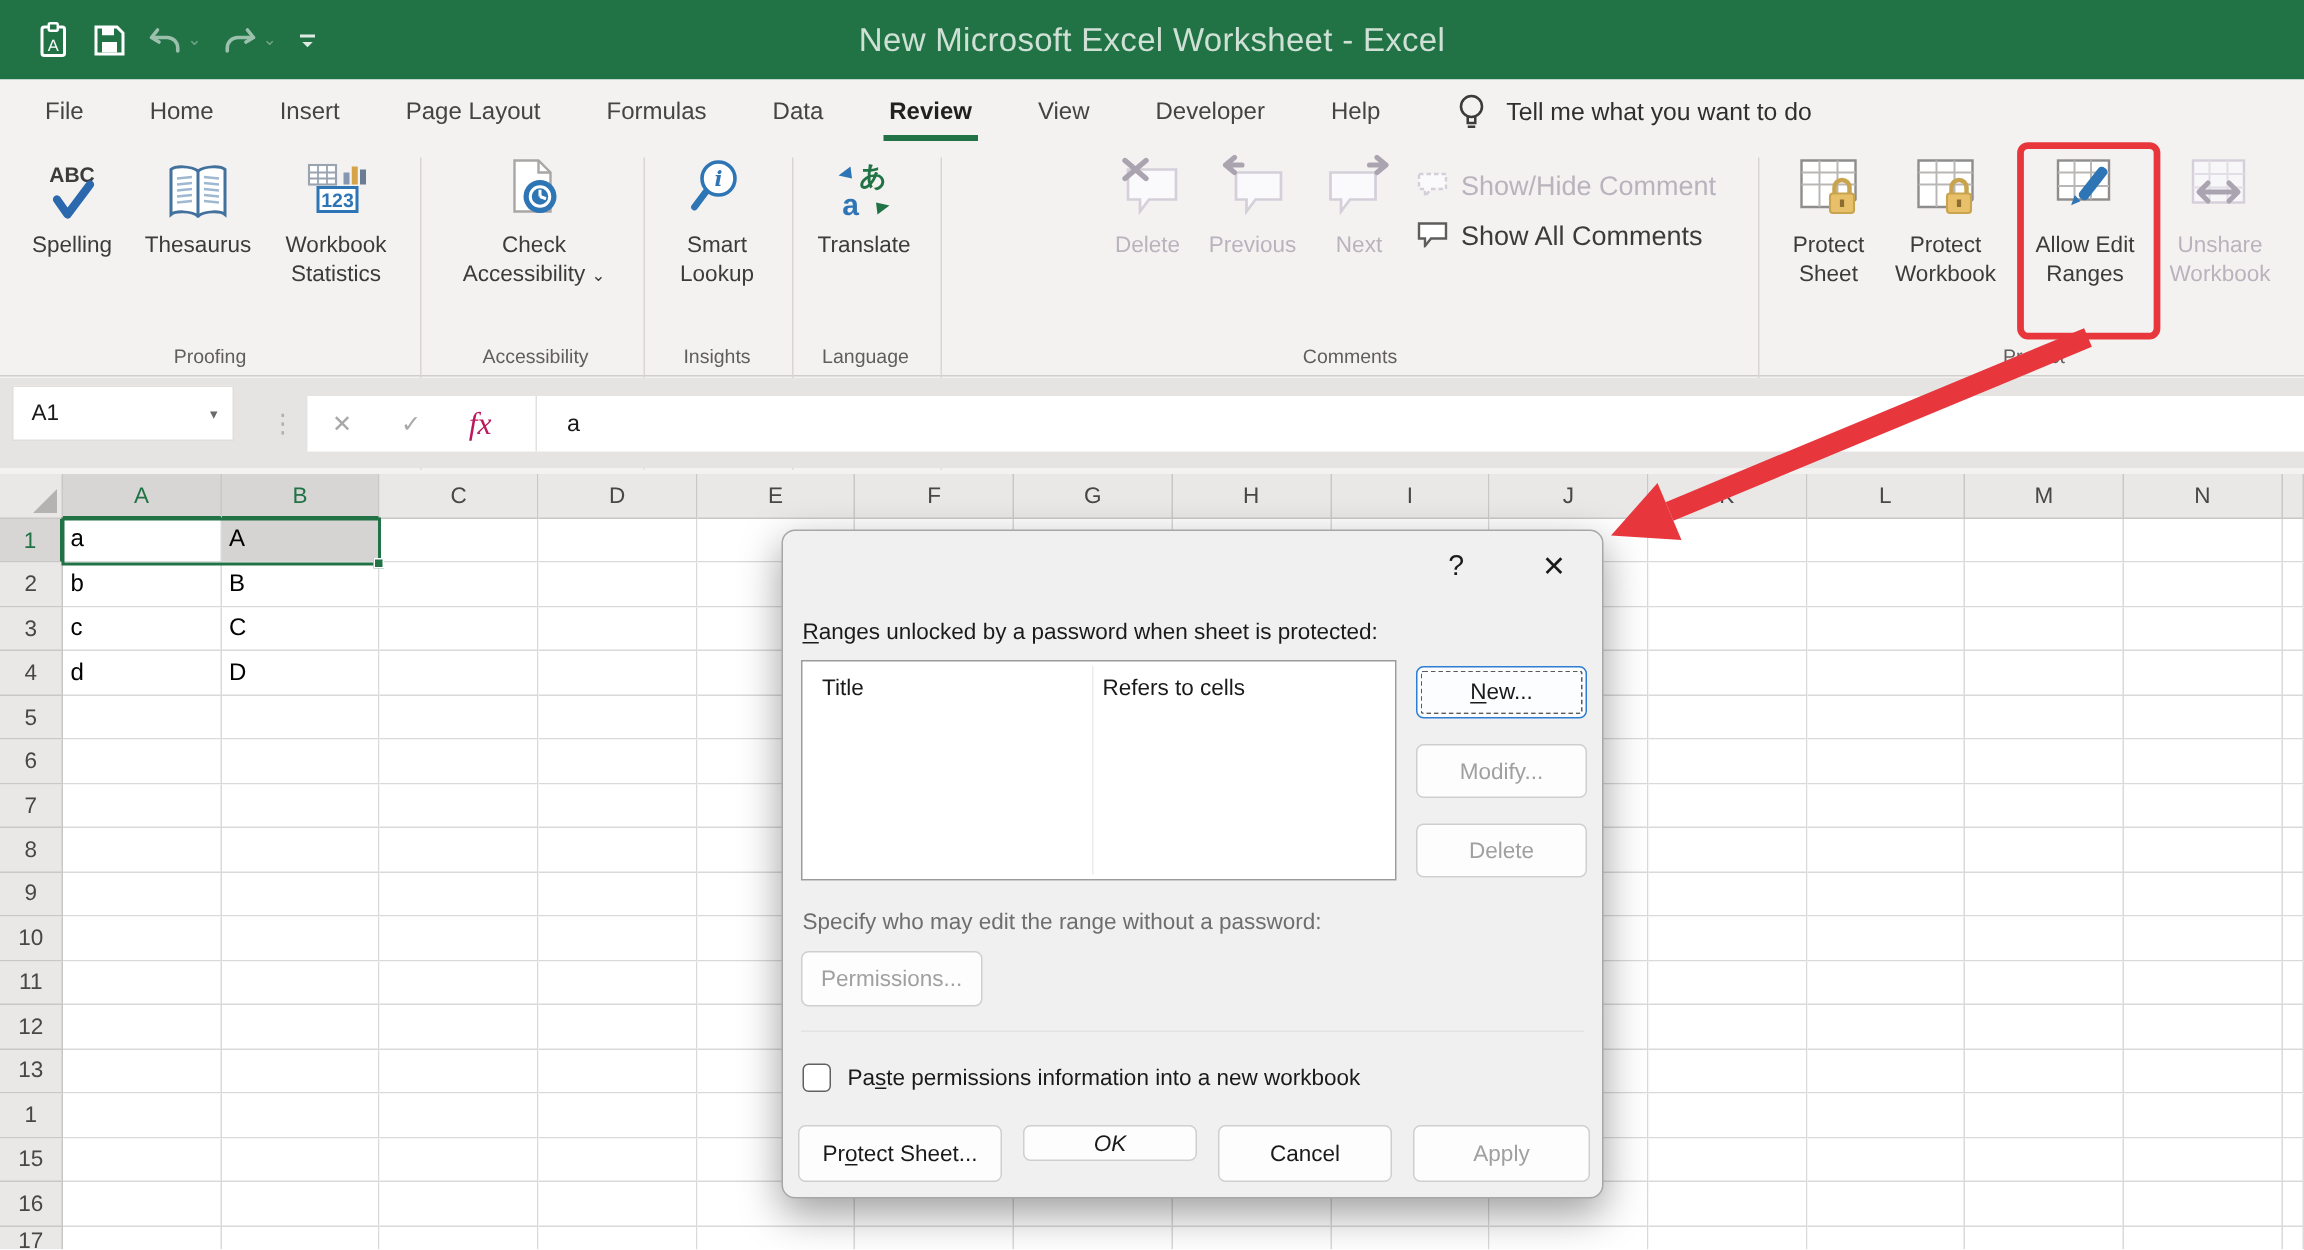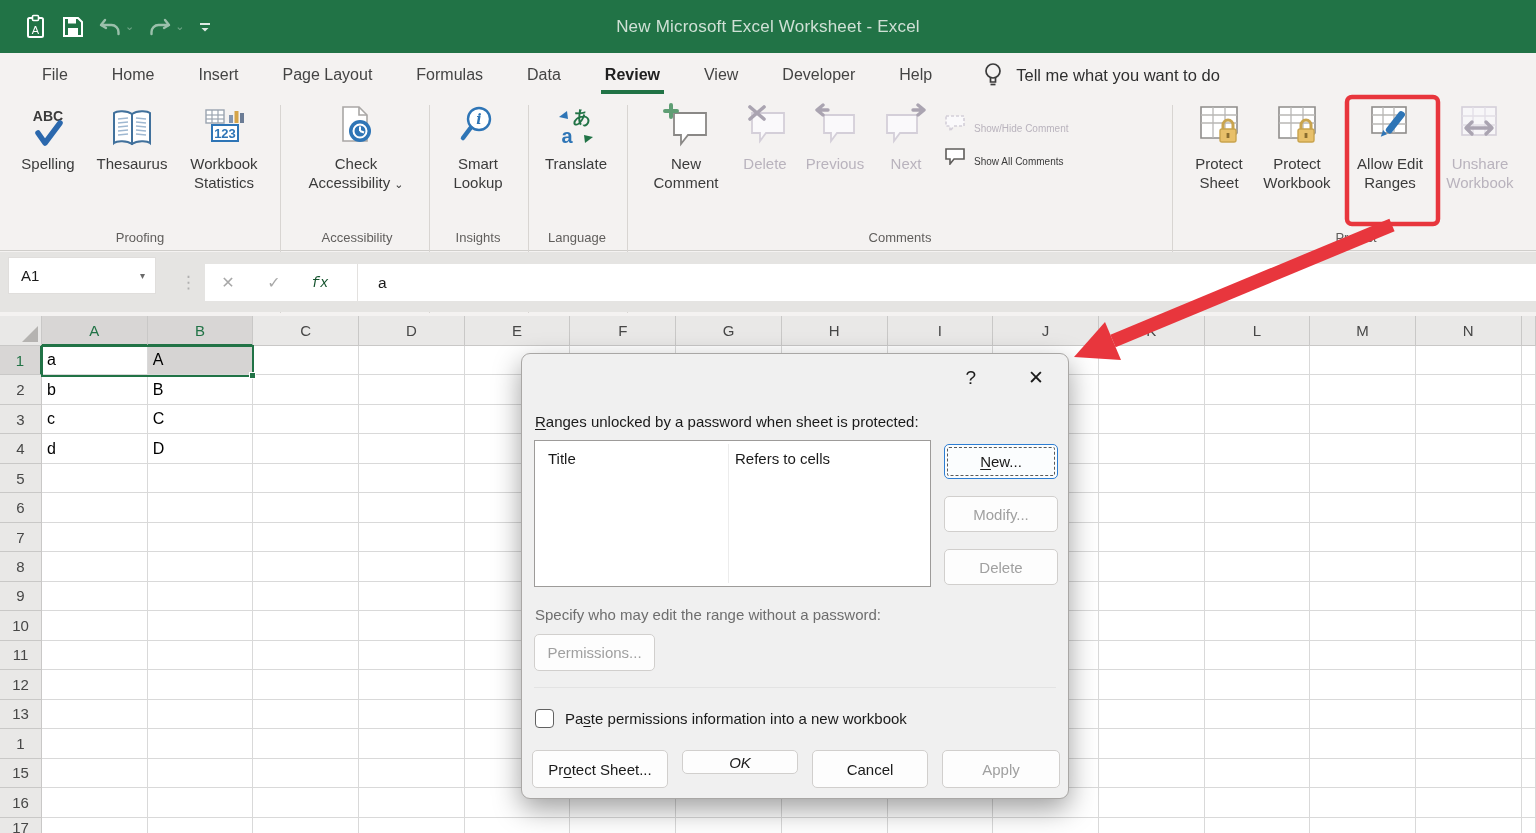--- a/index.html
+++ b/index.html
@@ -7,51 +7,51 @@
   body{font-family:"Liberation Sans",sans-serif;-webkit-font-smoothing:antialiased;}
   #stage{position:relative;width:1536px;height:833px;overflow:hidden;background:#fff;}
 
   
   .titlebar{position:absolute;left:0;top:0;width:1536px;height:53px;background:#217346;}
   .qat{position:absolute;left:26px;top:0;height:53px;display:flex;align-items:center;gap:14px;}
   .qat .qbtn{display:flex;align-items:center;color:#fff;}
   .qat .dim{opacity:.55;}
   .qat .chev{color:rgba(255,255,255,.65);font-size:11px;margin-left:3px;}
   .tb-title{position:absolute;left:0;top:0;width:100%;height:53px;display:flex;align-items:center;justify-content:center;
-    color:#cfe0d5;font-size:17px;letter-spacing:.2px;}
+    color:#cfe0d5;font-size:22px;letter-spacing:.2px;}
 
   
   .chrome-top{position:absolute;left:0;top:53px;width:1536px;height:263px;background:#f4f2f1;}
-  .tabrow{position:absolute;left:0;top:53px;width:1536px;height:44px;display:flex;align-items:stretch;padding-left:20px;}
+  .tabrow{position:absolute;left:0;top:53px;width:1536px;height:44px;display:flex;align-items:stretch;padding-left:8px;}
   .tab{display:flex;align-items:center;padding:0 22px;font-size:16px;color:#444;position:relative;cursor:default;}
   .tab.active{color:#212121;font-weight:bold;}
   .tab.active::after{content:"";position:absolute;left:18px;right:18px;bottom:3px;height:4px;background:#217346;}
   .tellme{display:flex;align-items:center;gap:12px;margin-left:28px;font-size:16.5px;color:#2f2f2f;}
 
   
   .ribbon{position:absolute;left:0;top:97px;width:1536px;height:154px;background:#f4f2f1;border-bottom:1px solid #d0cecb;}
   .rsep{position:absolute;top:8px;height:222px- ;bottom:24px;width:1px;background:#d8d5d2;}
   .bigbtn{position:absolute;top:6px;display:flex;flex-direction:column;align-items:center;cursor:default;}
   .bigbtn .ic{height:46px;display:flex;align-items:flex-end;justify-content:center;}
   .bigbtn .lbl{margin-top:5px;font-size:15px;line-height:19px;text-align:center;color:#3b3b3b;white-space:pre-line;}
   .bigbtn.disabled .lbl{color:#b9b3bd;}
-  .smallbtn{position:absolute;display:flex;align-items:flex-end;gap:8px;font-size:10px;color:#3b3b3b;cursor:default;}
+  .smallbtn{position:absolute;display:flex;align-items:flex-start;gap:8px;font-size:18px;color:#3b3b3b;cursor:default;}
   .smallbtn.disabled{color:#b9b3bd;}
   .grouplabel{position:absolute;bottom:5px;transform:translateX(-50%);font-size:13px;color:#605e5c;}
   .caret{font-size:11px;color:#3b3b3b;}
 
   
   .fstrip{position:absolute;left:0;top:252px;width:1536px;height:60px;background:#e5e4e2;}
   .namebox{position:absolute;left:8px;top:5px;width:148px;height:37px;background:#fff;border:1px solid #e0dedc;
     display:flex;align-items:center;font-size:15px;color:#1a1a1a;padding-left:12px;}
   .namebox .nb-caret{margin-left:auto;margin-right:10px;color:#6a6a6a;font-size:10px;}
   .fdots{position:absolute;left:180px;top:12px;height:37px;display:flex;align-items:center;color:#b0b0b0;font-size:17px;}
   .fops{position:absolute;left:205px;top:12px;width:1331px;height:37px;background:#fff;display:flex;align-items:center;}
   .fop{width:46px;text-align:center;font-size:16px;color:#a8a8a8;}
-  .fx{font-family:Liberation Mono, monospace;font-style:italic;color:#14532d;font-size:14px;}
+  .fx{font-family:Liberation Serif, serif;font-style:italic;color:#be185d;font-size:21px;}
   .fdiv{width:1px;height:37px;background:#e3e1df;margin-left:14px;}
   .fvalue{margin-left:20px;font-size:15.5px;color:#1a1a1a;}
 
   
   #sheet{position:absolute;left:0;top:316px;width:1536px;height:517px;display:grid;
     grid-template-columns:42px repeat(14,105.7px) 14px;
     grid-template-rows:30px repeat(16,29.47px) 20px;overflow:hidden;background:#fff;}
   .hcell{background:#e9e8e7;border-right:1px solid #c9c8c7;border-bottom:1px solid #c9c8c7;
     display:flex;align-items:center;justify-content:center;font-size:15px;color:#474747;}
   .hcell.sel{background:#d8d6d5;color:#217346;}
@@ -247,29 +247,20 @@
             <text x="12" y="38" text-anchor="middle" font-size="20" font-weight="bold" fill="#2e75b6" font-family="Liberation Sans,sans-serif">a</text>
             <path d="M12 6 L4 12 L13 14" fill="#2e75b6"></path>
             <path d="M30 38 L38 32 L29 30" fill="#217346"></path>
           </svg>
       </span>
       <span class="lbl">Translate</span>
     </div>
     <div class="rsep" style="left:627px;top:8px;height:208px;"></div>
     <div class="grouplabel" style="left:577px;">Language</div>
 
-    <div class="bigbtn" style="left:640px;width:92px;">
-      <span class="ic">
-        <svg width="48" height="46" viewBox="0 0 48 46">
-            <path d="M12 10 h32 v22 h-18 l-7 9 v-9 h-7 z" fill="#fff" stroke="#8a8886" stroke-width="1.8"></path>
-            <path d="M9 2 v12 M3 8 h12" stroke="#5f9e74" stroke-width="4" stroke-linecap="round"></path>
-          </svg>
-      </span>
-      <span class="lbl">New Comment</span>
-    </div>
     <div class="bigbtn disabled" style="left:738px;width:54px;">
       <span class="ic">
         <svg width="46" height="46" viewBox="0 0 46 46">
             <path d="M10 10 h32 v20 h-18 l-6 8 v-8 h-8 z" fill="#faf9fb" stroke="#d4cfd9" stroke-width="1.8"></path>
             <path d="M8 4 L22 16 M22 4 L8 16" stroke="#aaa4b1" stroke-width="3.6" stroke-linecap="round"></path>
           </svg>
       </span>
       <span class="lbl">Delete</span>
     </div>
     <div class="bigbtn disabled" style="left:798px;width:74px;">

